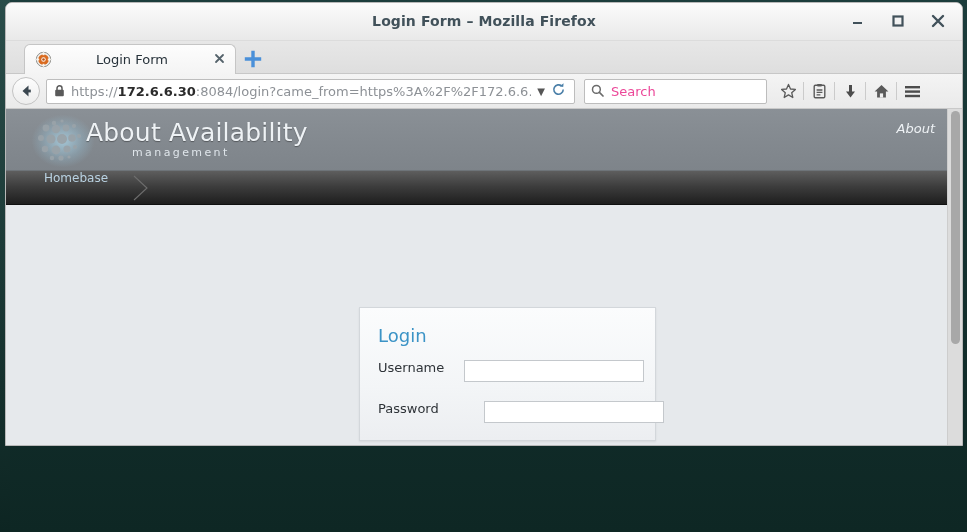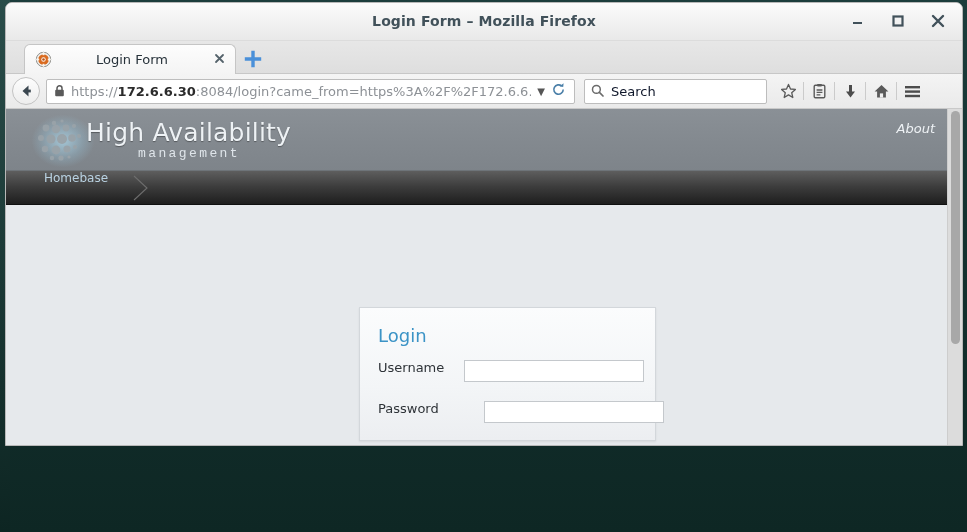--- a/index.html
+++ b/index.html
@@ -101,21 +101,21 @@
     white-space: nowrap; overflow: hidden;
   }
   .urltext b { color: #2b2b2b; font-weight: bold; }
   .url-caret { flex: 0 0 auto; margin: 0 6px; color: #555; font-size: 10px; }
   .reload { flex: 0 0 auto; margin-right: 3px; }
   .searchbox {
     flex: 0 0 auto; width: 183px; height: 25px; margin-left: 9px;
     background: #fff; border: 1px solid #bdbdbd; border-radius: 2px;
     display: flex; align-items: center; padding: 0 6px;
   }
-  .searchbox .ph { font-size: 13px; color: #0f172a; margin-left: 7px; }
+  .searchbox .ph { font-size: 13px; color: #ec4899; margin-left: 7px; }
   .toolicons { display: flex; align-items: center; margin-left: 6px; gap: 0; }
   .ticon {
     width: 30px; height: 28px;
     display: flex; align-items: center; justify-content: center;
   }
   .tsep { width: 1px; height: 18px; background: #cbcbcb; }
 
   
   .viewport {
     position: relative; height: 423px;
@@ -137,22 +137,22 @@
     position: absolute; left: 0; top: 0; width: 62px; height: 52px;
     background: radial-gradient(ellipse at 50% 50%, rgba(168,206,224,.85) 0%, rgba(150,190,210,.35) 45%, rgba(140,150,155,0) 72%);
   }
   .brand {
     position: absolute; left: 80px; top: 9px;
     color: #eef2f5; font-size: 25px; font-weight: normal;
     letter-spacing: .2px;
     text-shadow: 0 1px 1px rgba(0,0,0,.35);
   }
   .brand-sub {
-    position: absolute; left: 132px; top: 37px;
-    color: #dfe5ea; font-size: 13px; letter-spacing: 2.4px; font-family: Liberation Mono, monospace;
+    position: absolute; left: 126px; top: 37px;
+    color: #dfe5ea; font-size: 11px; letter-spacing: 2.4px;
   }
   .about-link {
     position: absolute; right: 12px; top: 12px;
     color: #eef2f5; font-size: 13px; font-style: italic;
   }
 
   
   .app-nav {
     position: relative; height: 34px;
     background: linear-gradient(180deg,#5e5e5e 0%,#3c3c3c 48%,#1e1e1e 100%);
@@ -363,21 +363,21 @@
               <circle cx="13" cy="34" r="3.2"></circle>
               <circle cx="24" cy="35" r="4.4"></circle>
               <circle cx="35" cy="34" r="3.6"></circle>
               <circle cx="43" cy="32" r="2.0"></circle>
               <circle cx="20" cy="43" r="2.2"></circle>
               <circle cx="29" cy="43" r="2.6"></circle>
               <circle cx="37" cy="42" r="1.6"></circle>
             </g>
           </svg>
         </div>
-        <div class="brand">High Availability</div>
+        <div class="brand">About Availability</div>
         <div class="brand-sub">management</div>
         <div class="about-link">About</div>
       </div>
 
       <div class="app-nav">
         <div class="nav-tab">
           <span>Homebase</span>
         </div>
         <div class="nav-chev">
           <svg width="26" height="26" viewBox="0 0 26 26">

